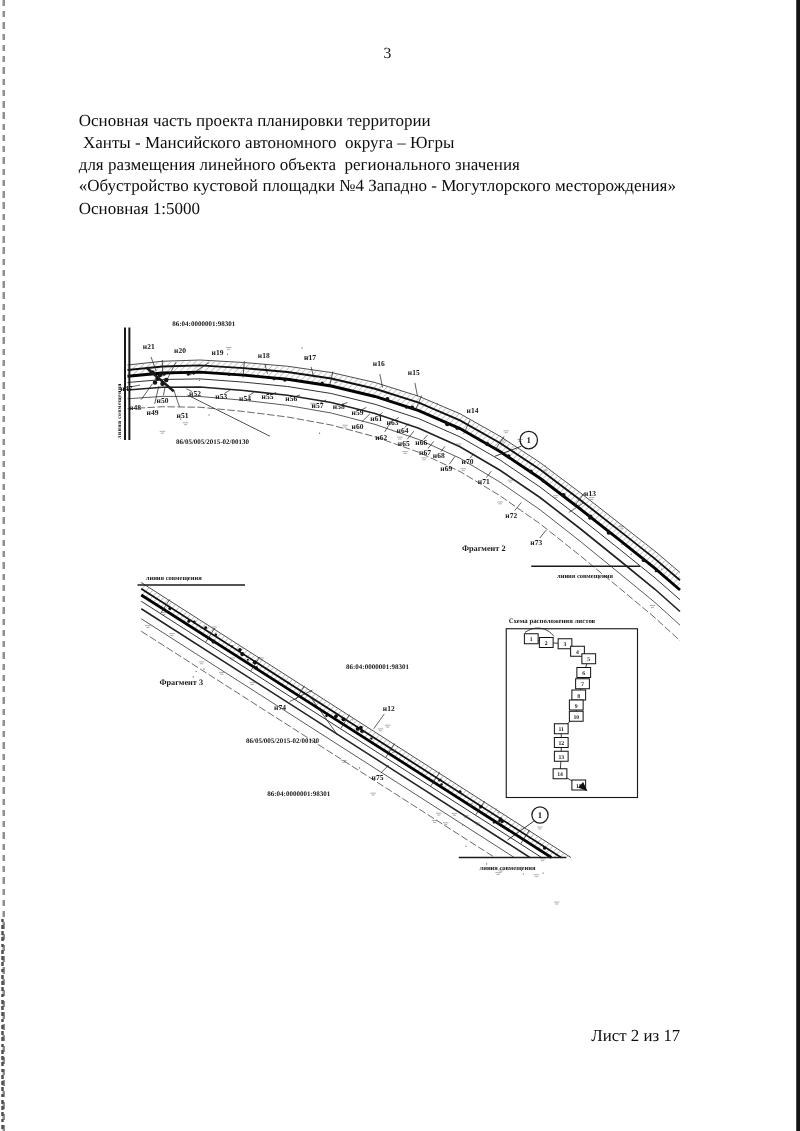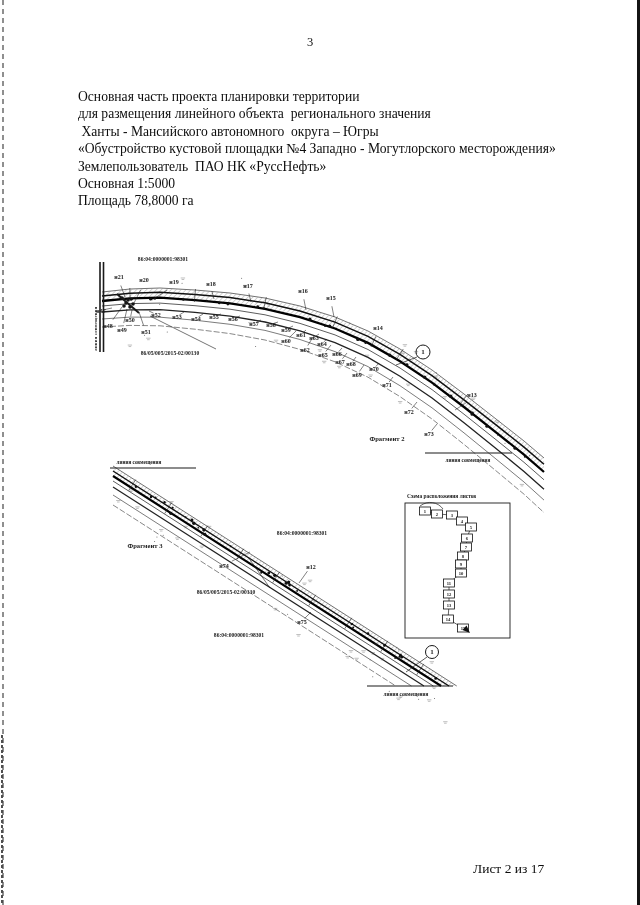--- a/index.html
+++ b/index.html
@@ -2,44 +2,42 @@
 <html><head>
 <meta charset="utf-8">
 <style>
   html,body{margin:0;padding:0;background:#e8e8e8;}
   .page{
     position:relative;width:640px;height:905px;background:#ffffff;
     font-family:"Liberation Serif", serif;color:#0d0d0d;overflow:hidden;
     margin:0 auto;
   }
   .page-number{position:absolute;top:35px;left:288px;width:44px;text-align:center;font-size:12.5px;}
-  .header-block{position:absolute;top:88px;left:78px;width:560px;}
+  .header-block{position:absolute;top:88px;left:63px;width:560px;}
   .hline{white-space:pre;font-size:13.6px;line-height:17.4px;}
-  .footer{position:absolute;top:821px;left:473px;font-size:13.5px;margin-top:40px;}
+  .footer{position:absolute;top:821px;left:473px;font-size:13.5px;}
   .map-svg{position:absolute;left:0;top:0;}
   .edge-left{position:absolute;left:2px;top:0;width:1.5px;height:100%;
     background:repeating-linear-gradient(to bottom,#8f8f8f 0 5px,transparent 5px 9px);}
   .edge-left2{position:absolute;left:1px;bottom:0;width:2px;height:170px;
     background:repeating-linear-gradient(to bottom,#4f4f4f 0 3px,transparent 3px 5px);}
   .edge-right{position:absolute;right:0;top:0;width:3px;height:100%;background:#141414;}
 </style>
 </head>
 <body>
 
 <div class="page">
   <div class="page-number">3</div>
 
   <div class="header-block">
     <div class="hline">Основная часть проекта планировки территории</div>
+    <div class="hline"> Ханты - Мансийского автономного  округа – Югры</div>
     <div class="hline">для размещения линейного объекта  регионального значения</div>
-    <div class="hline"> Ханты - Мансийского автономного  округа – Югры</div>
     <div class="hline">«Обустройство кустовой площадки №4 Западно - Могутлорского месторождения»</div>
-    <div class="hline">Землепользователь  ПАО НК «РуссНефть»</div>
     <div class="hline">Основная 1:5000</div>
-    <div class="hline">Площадь 78,8000 га</div>
   </div>
 
   <svg id="map-svg" class="map-svg" width="640" height="905" viewBox="0 0 640 905">
     <defs>
       <pattern id="hh" width="3.5" height="3.5" patternUnits="userSpaceOnUse" patternTransform="rotate(45)">
         <line x1="0" y1="0" x2="0" y2="3.5" stroke="#565656" stroke-width="0.6"></line>
       </pattern>
     </defs>
   <g>
         <polygon points="102,292.5 130,289.52 160,288.54 195,290.56 230,293.58 265,298.6 300,306.62 335,317.64 368,331.66 400,349.68 432,370.7 464,394.72 496,419.74 524,441.76 544,458.78 544,471.26 524,453.92 496,431.58 464,406.24 432,381.9 400,360.56 368,342.22 335,327.88 300,316.54 265,308.2 230,302.86 195,299.52 160,297.18 130,297.84 102,300.5" fill="url(#hh)" stroke="none" opacity="0.85"></polygon>

